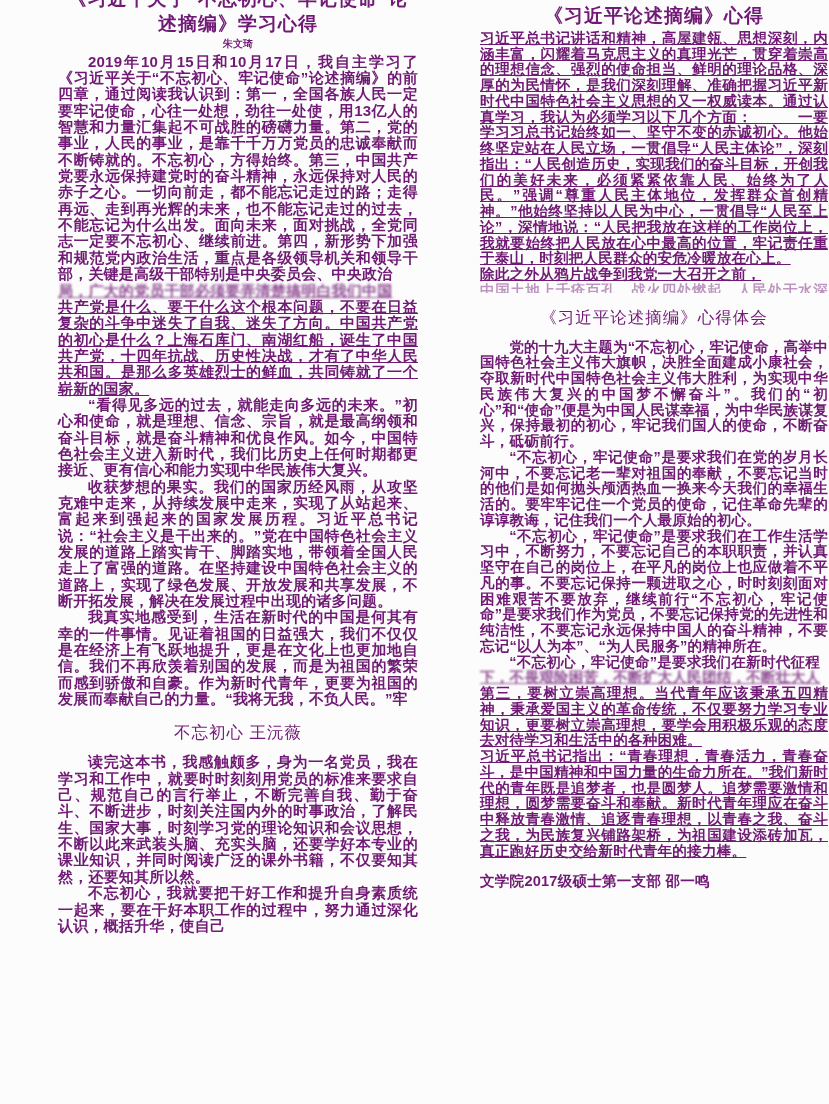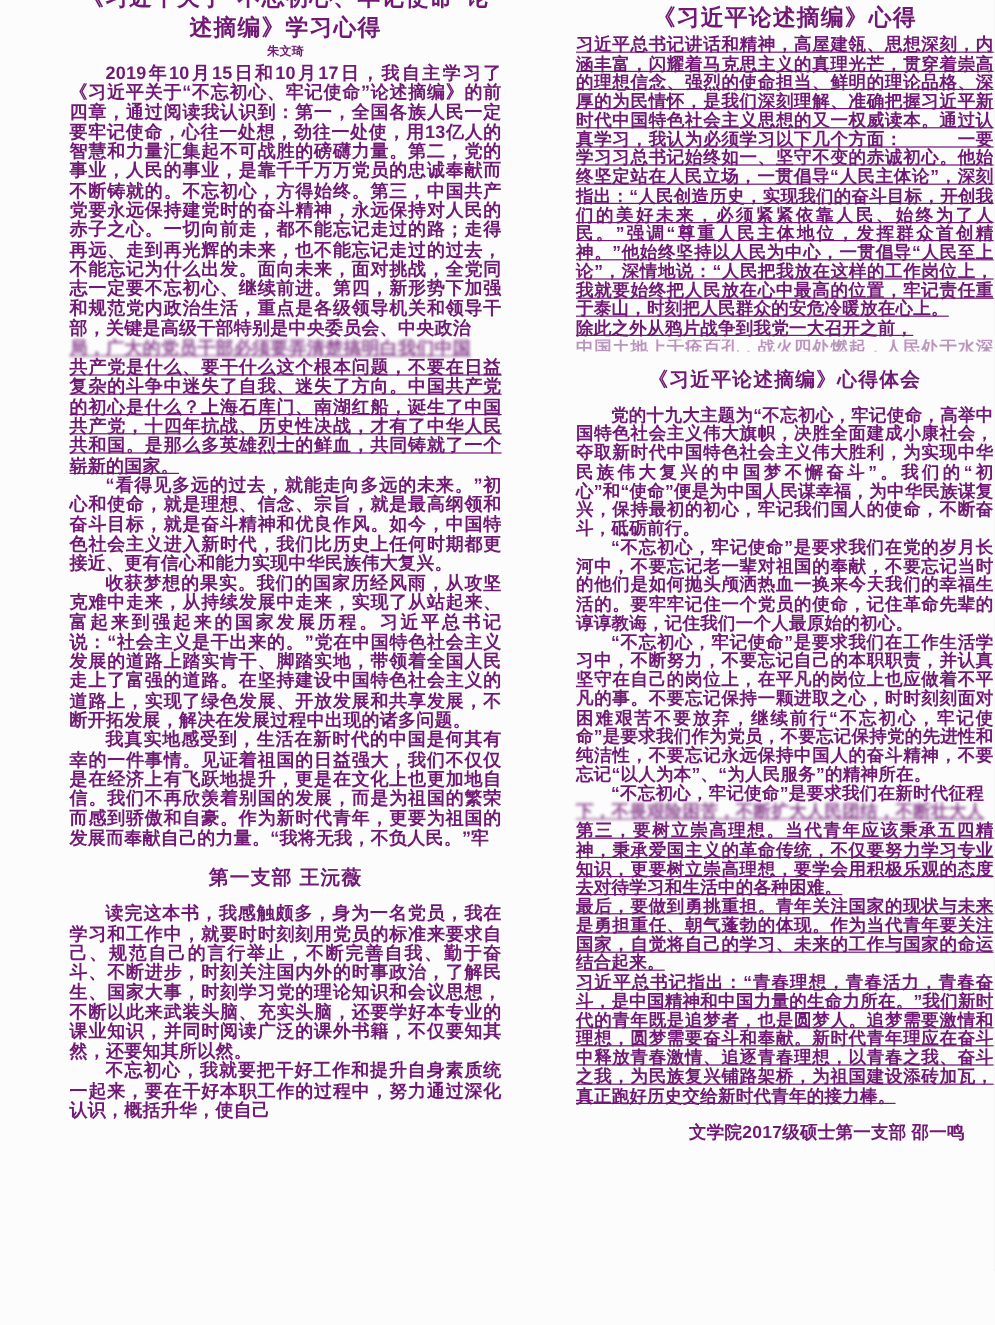--- a/index.html
+++ b/index.html
@@ -16,56 +16,55 @@
   .title {
     font-size:19px; font-weight:700; text-align:center;
     line-height:1.2; margin:1px 0 3px; letter-spacing:1px;
   }
   .clipped-title {
     height:12px; overflow:hidden; text-align:center;
     font-size:19px; font-weight:700; letter-spacing:1px;
   }
   .clipped-title .txt { display:block; margin-top:-11px; }
   .author { font-size:10px; font-weight:700; text-align:center; margin:0 0 4px; }
-  .heading { font-size:16.5px; font-weight:700; text-align:center; margin:16px 0 13px; letter-spacing:1px; }
+  .heading { font-size:16.5px; font-weight:400; text-align:center; margin:16px 0 13px; letter-spacing:1px; }
   .para { text-indent:2em; }
   .flush { text-indent:0;text-decoration:underline; }
   .distorted { filter:blur(1.2px); opacity:.78; }
   .faded { height:10px; overflow:hidden; opacity:.45; }
-  .signature { text-align:right; padding-right:24px; margin-top:15px; }
+  .signature { padding-right:24px; margin-top:15px; }
 </style>
 </head>
 <body>
 
 <div class="page" style="background: rgb(252, 252, 252); color: #701a75;">
   <div class="col col-left">
       <div class="blk clipped-title">
         <span class="txt">《习近平关于“不忘初心、牢记使命”论</span>
       </div>
       <div class="blk title"><span class="txt">述摘编》学习心得</span></div>
       <div class="blk author"><span class="txt">朱文琦</span></div>
       <div class="blk para"><span class="txt">2019年10月15日和10月17日，我自主学习了《习近平关于“不忘初心、牢记使命”论述摘编》的前四章，通过阅读我认识到：第一，全国各族人民一定要牢记使命，心往一处想，劲往一处使，用13亿人的智慧和力量汇集起不可战胜的磅礴力量。第二，党的事业，人民的事业，是靠千千万万党员的忠诚奉献而不断铸就的。不忘初心，方得始终。第三，中国共产党要永远保持建党时的奋斗精神，永远保持对人民的赤子之心。一切向前走，都不能忘记走过的路；走得再远、走到再光辉的未来，也不能忘记走过的过去，不能忘记为什么出发。面向未来，面对挑战，全党同志一定要不忘初心、继续前进。第四，新形势下加强和规范党内政治生活，重点是各级领导机关和领导干部，关键是高级干部特别是中央委员会、中央政治</span></div>
       <div class="blk para flush distorted"><span class="txt">局，广大的党员干部必须要弄清楚搞明白我们中国</span></div>
       <div class="blk para flush"><span class="txt">共产党是什么、要干什么这个根本问题，不要在日益复杂的斗争中迷失了自我、迷失了方向。中国共产党的初心是什么？上海石库门、南湖红船，诞生了中国共产党，十四年抗战、历史性决战，才有了中华人民共和国。是那么多英雄烈士的鲜血，共同铸就了一个崭新的国家。</span></div>
       <div class="blk para"><span class="txt">“看得见多远的过去，就能走向多远的未来。”初心和使命，就是理想、信念、宗旨，就是最高纲领和奋斗目标，就是奋斗精神和优良作风。如今，中国特色社会主义进入新时代，我们比历史上任何时期都更接近、更有信心和能力实现中华民族伟大复兴。</span></div>
       <div class="blk para"><span class="txt">收获梦想的果实。我们的国家历经风雨，从攻坚克难中走来，从持续发展中走来，实现了从站起来、富起来到强起来的国家发展历程。习近平总书记说：“社会主义是干出来的。”党在中国特色社会主义发展的道路上踏实肯干、脚踏实地，带领着全国人民走上了富强的道路。在坚持建设中国特色社会主义的道路上，实现了绿色发展、开放发展和共享发展，不断开拓发展，解决在发展过程中出现的诸多问题。</span></div>
       <div class="blk para"><span class="txt">我真实地感受到，生活在新时代的中国是何其有幸的一件事情。见证着祖国的日益强大，我们不仅仅是在经济上有飞跃地提升，更是在文化上也更加地自信。我们不再欣羡着别国的发展，而是为祖国的繁荣而感到骄傲和自豪。作为新时代青年，更要为祖国的发展而奉献自己的力量。“我将无我，不负人民。”牢</span></div>
-      <div class="blk heading"><span class="txt">第一支部 王沅薇</span></div>
+      <div class="blk heading"><span class="txt">不忘初心 王沅薇</span></div>
       <div class="blk para"><span class="txt">读完这本书，我感触颇多，身为一名党员，我在学习和工作中，就要时时刻刻用党员的标准来要求自己、规范自己的言行举止，不断完善自我、勤于奋斗、不断进步，时刻关注国内外的时事政治，了解民生、国家大事，时刻学习党的理论知识和会议思想，不断以此来武装头脑、充实头脑，还要学好本专业的课业知识，并同时阅读广泛的课外书籍，不仅要知其然，还要知其所以然。</span></div>
       <div class="blk para"><span class="txt">不忘初心，我就要把干好工作和提升自身素质统一起来，要在干好本职工作的过程中，努力通过深化认识，概括升华，使自己</span></div>
     </div>
   <div class="col col-right">
       <div class="blk title"><span class="txt">《习近平论述摘编》心得</span></div>
       <div class="blk para flush"><span class="txt">习近平总书记讲话和精神，高屋建瓴、思想深刻，内涵丰富，闪耀着马克思主义的真理光芒，贯穿着崇高的理想信念、强烈的使命担当、鲜明的理论品格、深厚的为民情怀，是我们深刻理解、准确把握习近平新时代中国特色社会主义思想的又一权威读本。通过认真学习，我认为必须学习以下几个方面：　　　一要学习习总书记始终如一、坚守不变的赤诚初心。他始终坚定站在人民立场，一贯倡导“人民主体论”，深刻指出：“人民创造历史，实现我们的奋斗目标，开创我们的美好未来，必须紧紧依靠人民、始终为了人民。”强调“尊重人民主体地位，发挥群众首创精神。”他始终坚持以人民为中心，一贯倡导“人民至上论”，深情地说：“人民把我放在这样的工作岗位上，我就要始终把人民放在心中最高的位置，牢记责任重于泰山，时刻把人民群众的安危冷暖放在心上。</span></div>
       <div class="blk para flush"><span class="txt">除此之外从鸦片战争到我党一大召开之前，</span></div>
       <div class="blk para flush faded"><span class="txt">中国土地上千疮百孔，战火四处燃起，人民处于水深火热</span></div>
       <div class="blk heading"><span class="txt">《习近平论述摘编》心得体会</span></div>
       <div class="blk para"><span class="txt">党的十九大主题为“不忘初心，牢记使命，高举中国特色社会主义伟大旗帜，决胜全面建成小康社会，夺取新时代中国特色社会主义伟大胜利，为实现中华民族伟大复兴的中国梦不懈奋斗”。我们的“初心”和“使命”便是为中国人民谋幸福，为中华民族谋复兴，保持最初的初心，牢记我们国人的使命，不断奋斗，砥砺前行。</span></div>
       <div class="blk para"><span class="txt">“不忘初心，牢记使命”是要求我们在党的岁月长河中，不要忘记老一辈对祖国的奉献，不要忘记当时的他们是如何抛头颅洒热血一换来今天我们的幸福生活的。要牢牢记住一个党员的使命，记住革命先辈的谆谆教诲，记住我们一个人最原始的初心。</span></div>
       <div class="blk para"><span class="txt">“不忘初心，牢记使命”是要求我们在工作生活学习中，不断努力，不要忘记自己的本职职责，并认真坚守在自己的岗位上，在平凡的岗位上也应做着不平凡的事。不要忘记保持一颗进取之心，时时刻刻面对困难艰苦不要放弃，继续前行“不忘初心，牢记使命”是要求我们作为党员，不要忘记保持党的先进性和纯洁性，不要忘记永远保持中国人的奋斗精神，不要忘记“以人为本”、“为人民服务”的精神所在。</span></div>
       <div class="blk para"><span class="txt">“不忘初心，牢记使命”是要求我们在新时代征程</span></div>
       <div class="blk para flush distorted"><span class="txt">下，不畏艰险困苦，不断扩大人民团结，不断壮大人</span></div>
       <div class="blk para flush"><span class="txt">第三，要树立崇高理想。当代青年应该秉承五四精神，秉承爱国主义的革命传统，不仅要努力学习专业知识，更要树立崇高理想，要学会用积极乐观的态度去对待学习和生活中的各种困难。</span></div>
-      <div class="blk para flush"><span class="txt">最后，要做到勇挑重担。青年关注国家的现状与未来是勇担重任、朝气蓬勃的体现。作为当代青年要关注国家，自觉将自己的学习、未来的工作与国家的命运结合起来。</span></div>
       <div class="blk para flush"><span class="txt">习近平总书记指出：“青春理想，青春活力，青春奋斗，是中国精神和中国力量的生命力所在。”我们新时代的青年既是追梦者，也是圆梦人。追梦需要激情和理想，圆梦需要奋斗和奉献。新时代青年理应在奋斗中释放青春激情、追逐青春理想，以青春之我、奋斗之我，为民族复兴铺路架桥，为祖国建设添砖加瓦，真正跑好历史交给新时代青年的接力棒。</span></div>
       <div class="blk signature"><span class="txt">文学院2017级硕士第一支部 邵一鸣</span></div>
     </div>
 </div>
 
 </body></html>

